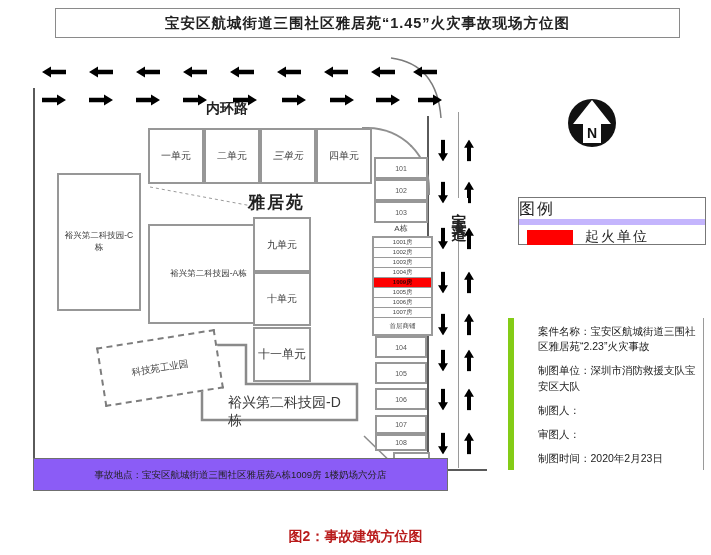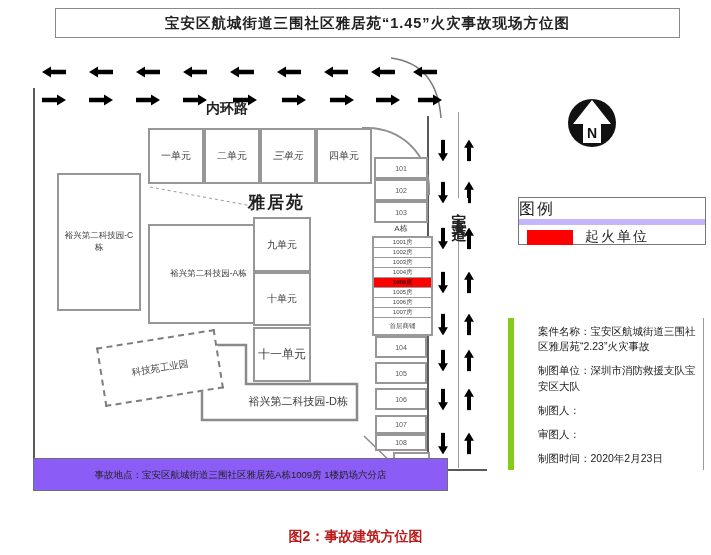--- a/index.html
+++ b/index.html
@@ -199,21 +199,21 @@
 
   
   <div class="box" style="left:57px;top:173px;width:76px;height:130px;font-size:8.5px;padding:2px;">裕兴第二科技园-C栋</div>
   <div class="box" style="left:148px;top:224px;width:99px;height:78px;font-size:8.5px;padding:9px;">裕兴第二科技园-A栋</div>
 
   
   <div class="box" style="left:253px;top:217px;width:54px;height:51px;font-size:10px;">九单元</div>
   <div class="box" style="left:253px;top:272px;width:54px;height:50px;font-size:10px;">十单元</div>
   <div class="box" style="left:253px;top:327px;width:54px;height:51px;font-size:12px;">十一单元</div>
 
-  <div class="lbl" style="left:228px;top:394px;width:120px;text-align:right;font-size:11px;color:#3a3a3a;">裕兴第二科技园-D栋</div>
+  <div class="lbl" style="left:228px;top:394px;width:120px;text-align:left;font-size:14px;color:#3a3a3a;">裕兴第二科技园-D栋</div>
 
   <div class="dashedbox">
     <span>科技苑工业园</span>
   </div>
 
   
   <div class="box shop" style="left:374px;top:157px;width:50px;height:18px;">101</div>
   <div class="box shop" style="left:374px;top:179px;width:50px;height:18px;">102</div>
   <div class="box shop" style="left:374px;top:201px;width:50px;height:18px;">103</div>
   <div class="lbl" style="left:374px;top:223px;width:54px;text-align:center;font-size:8px;color:#444;">A栋</div>

